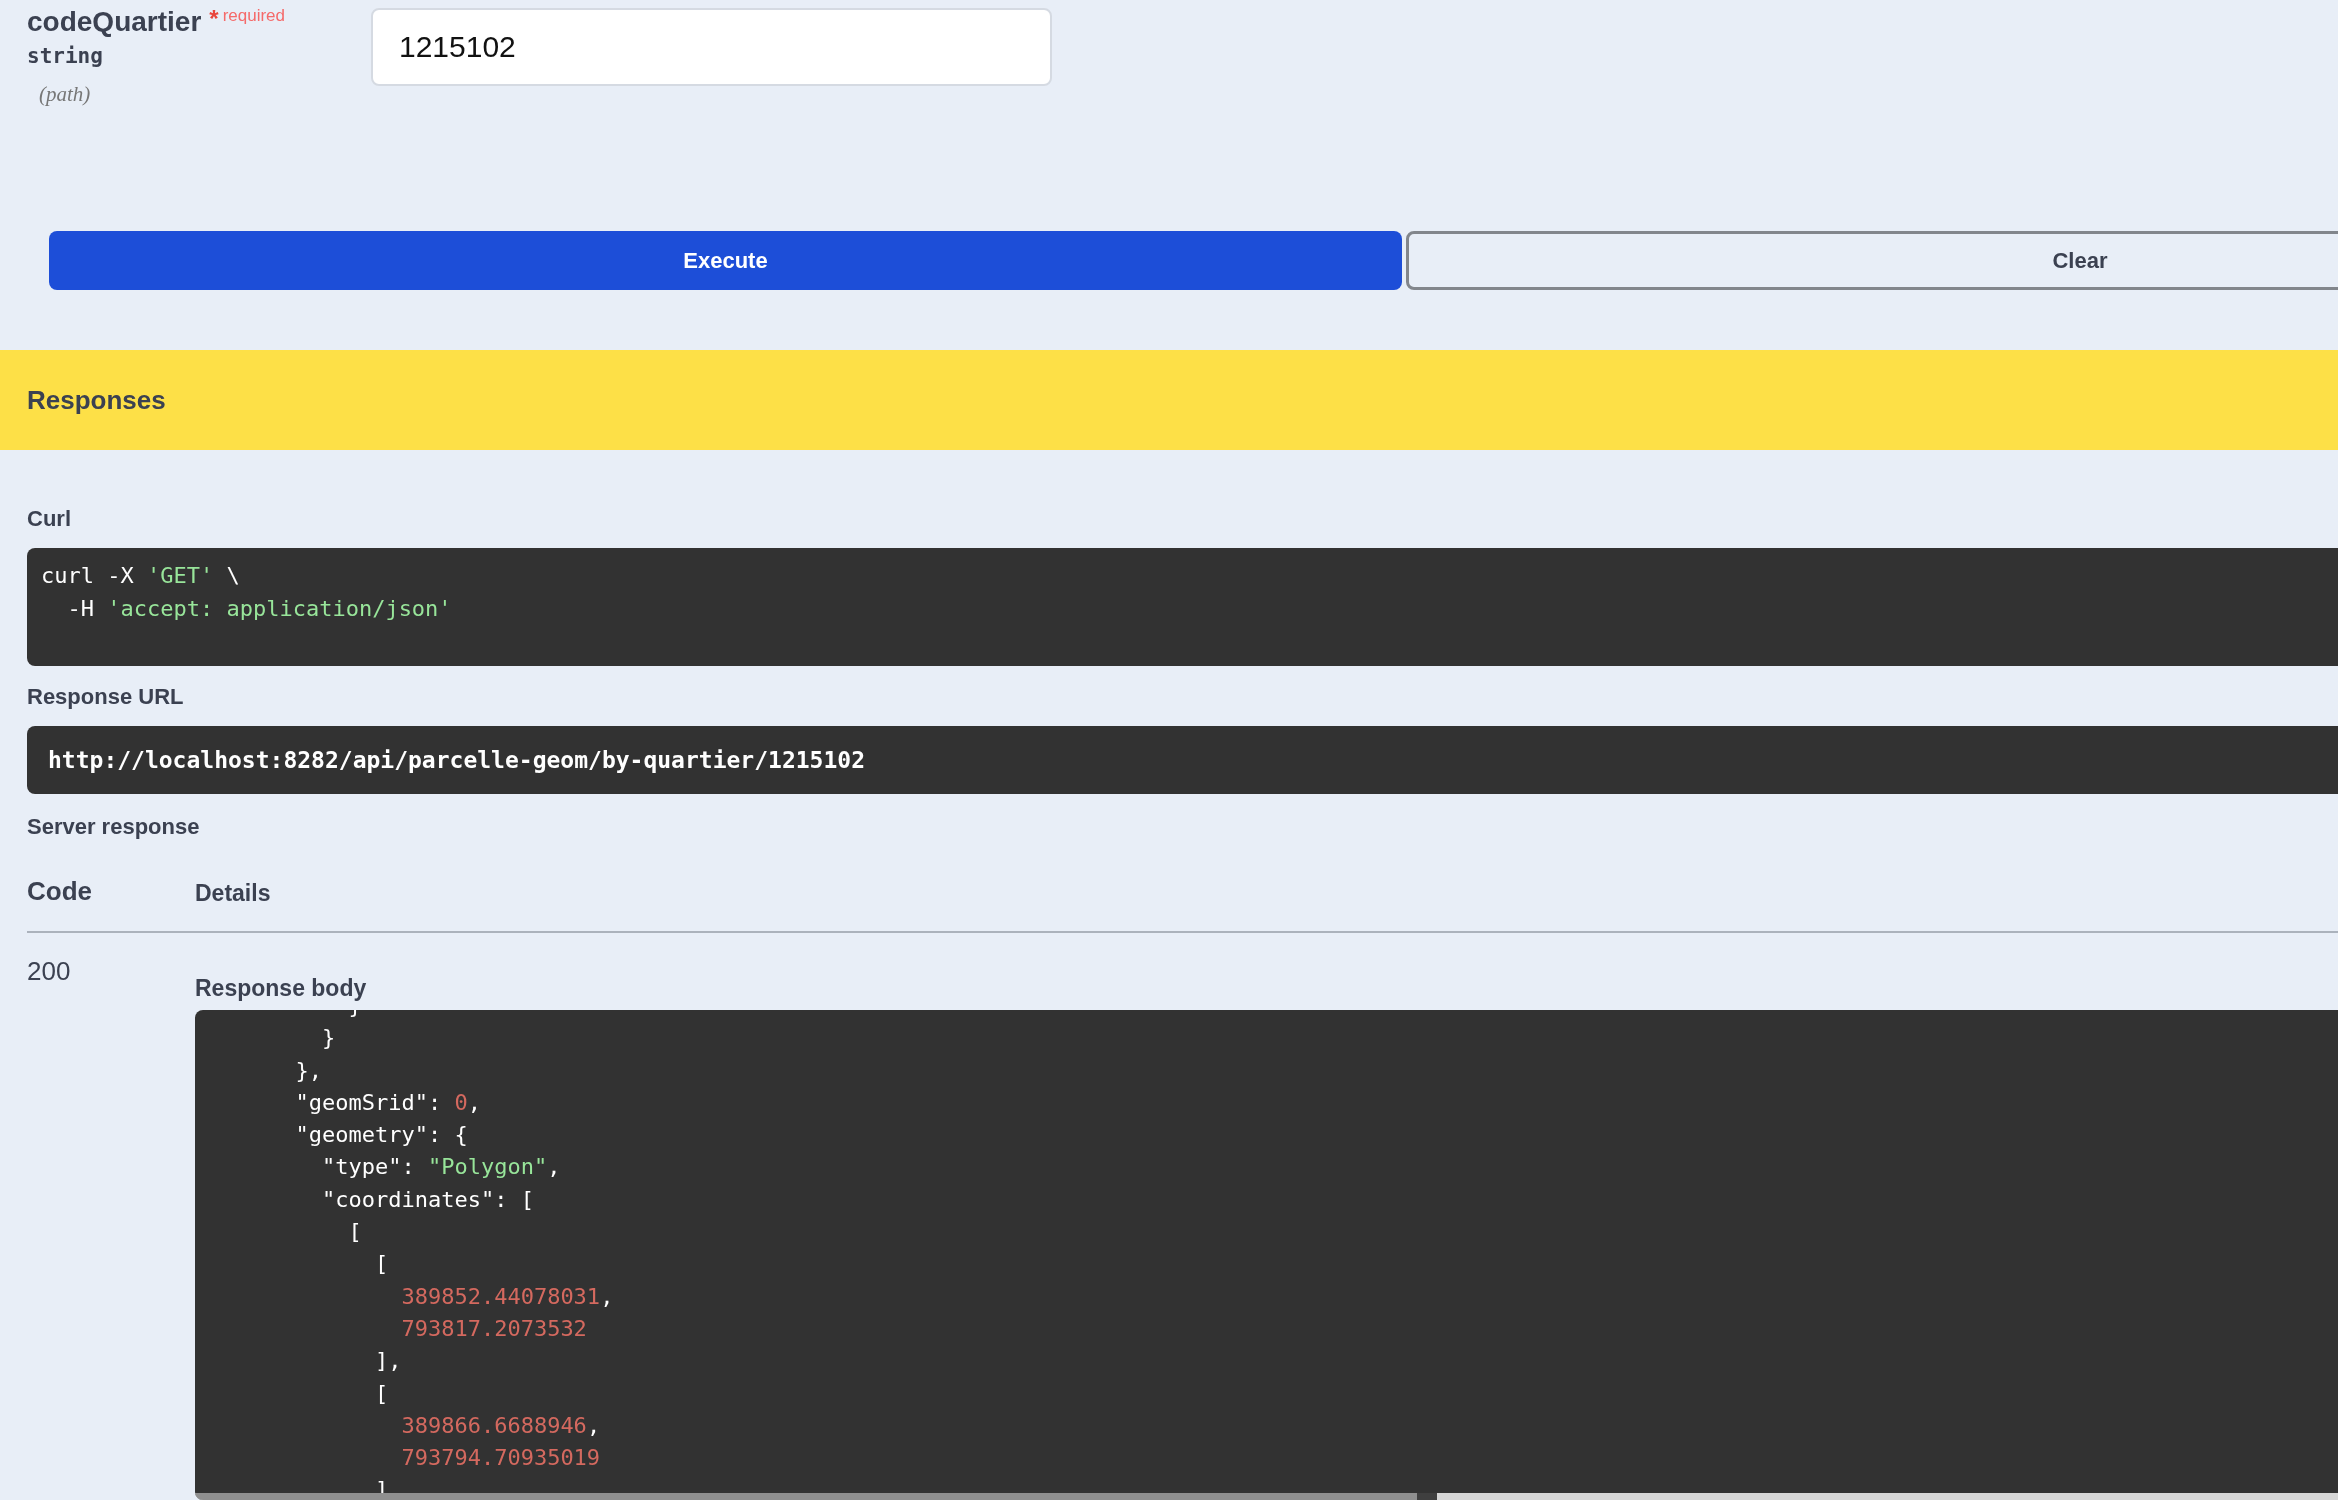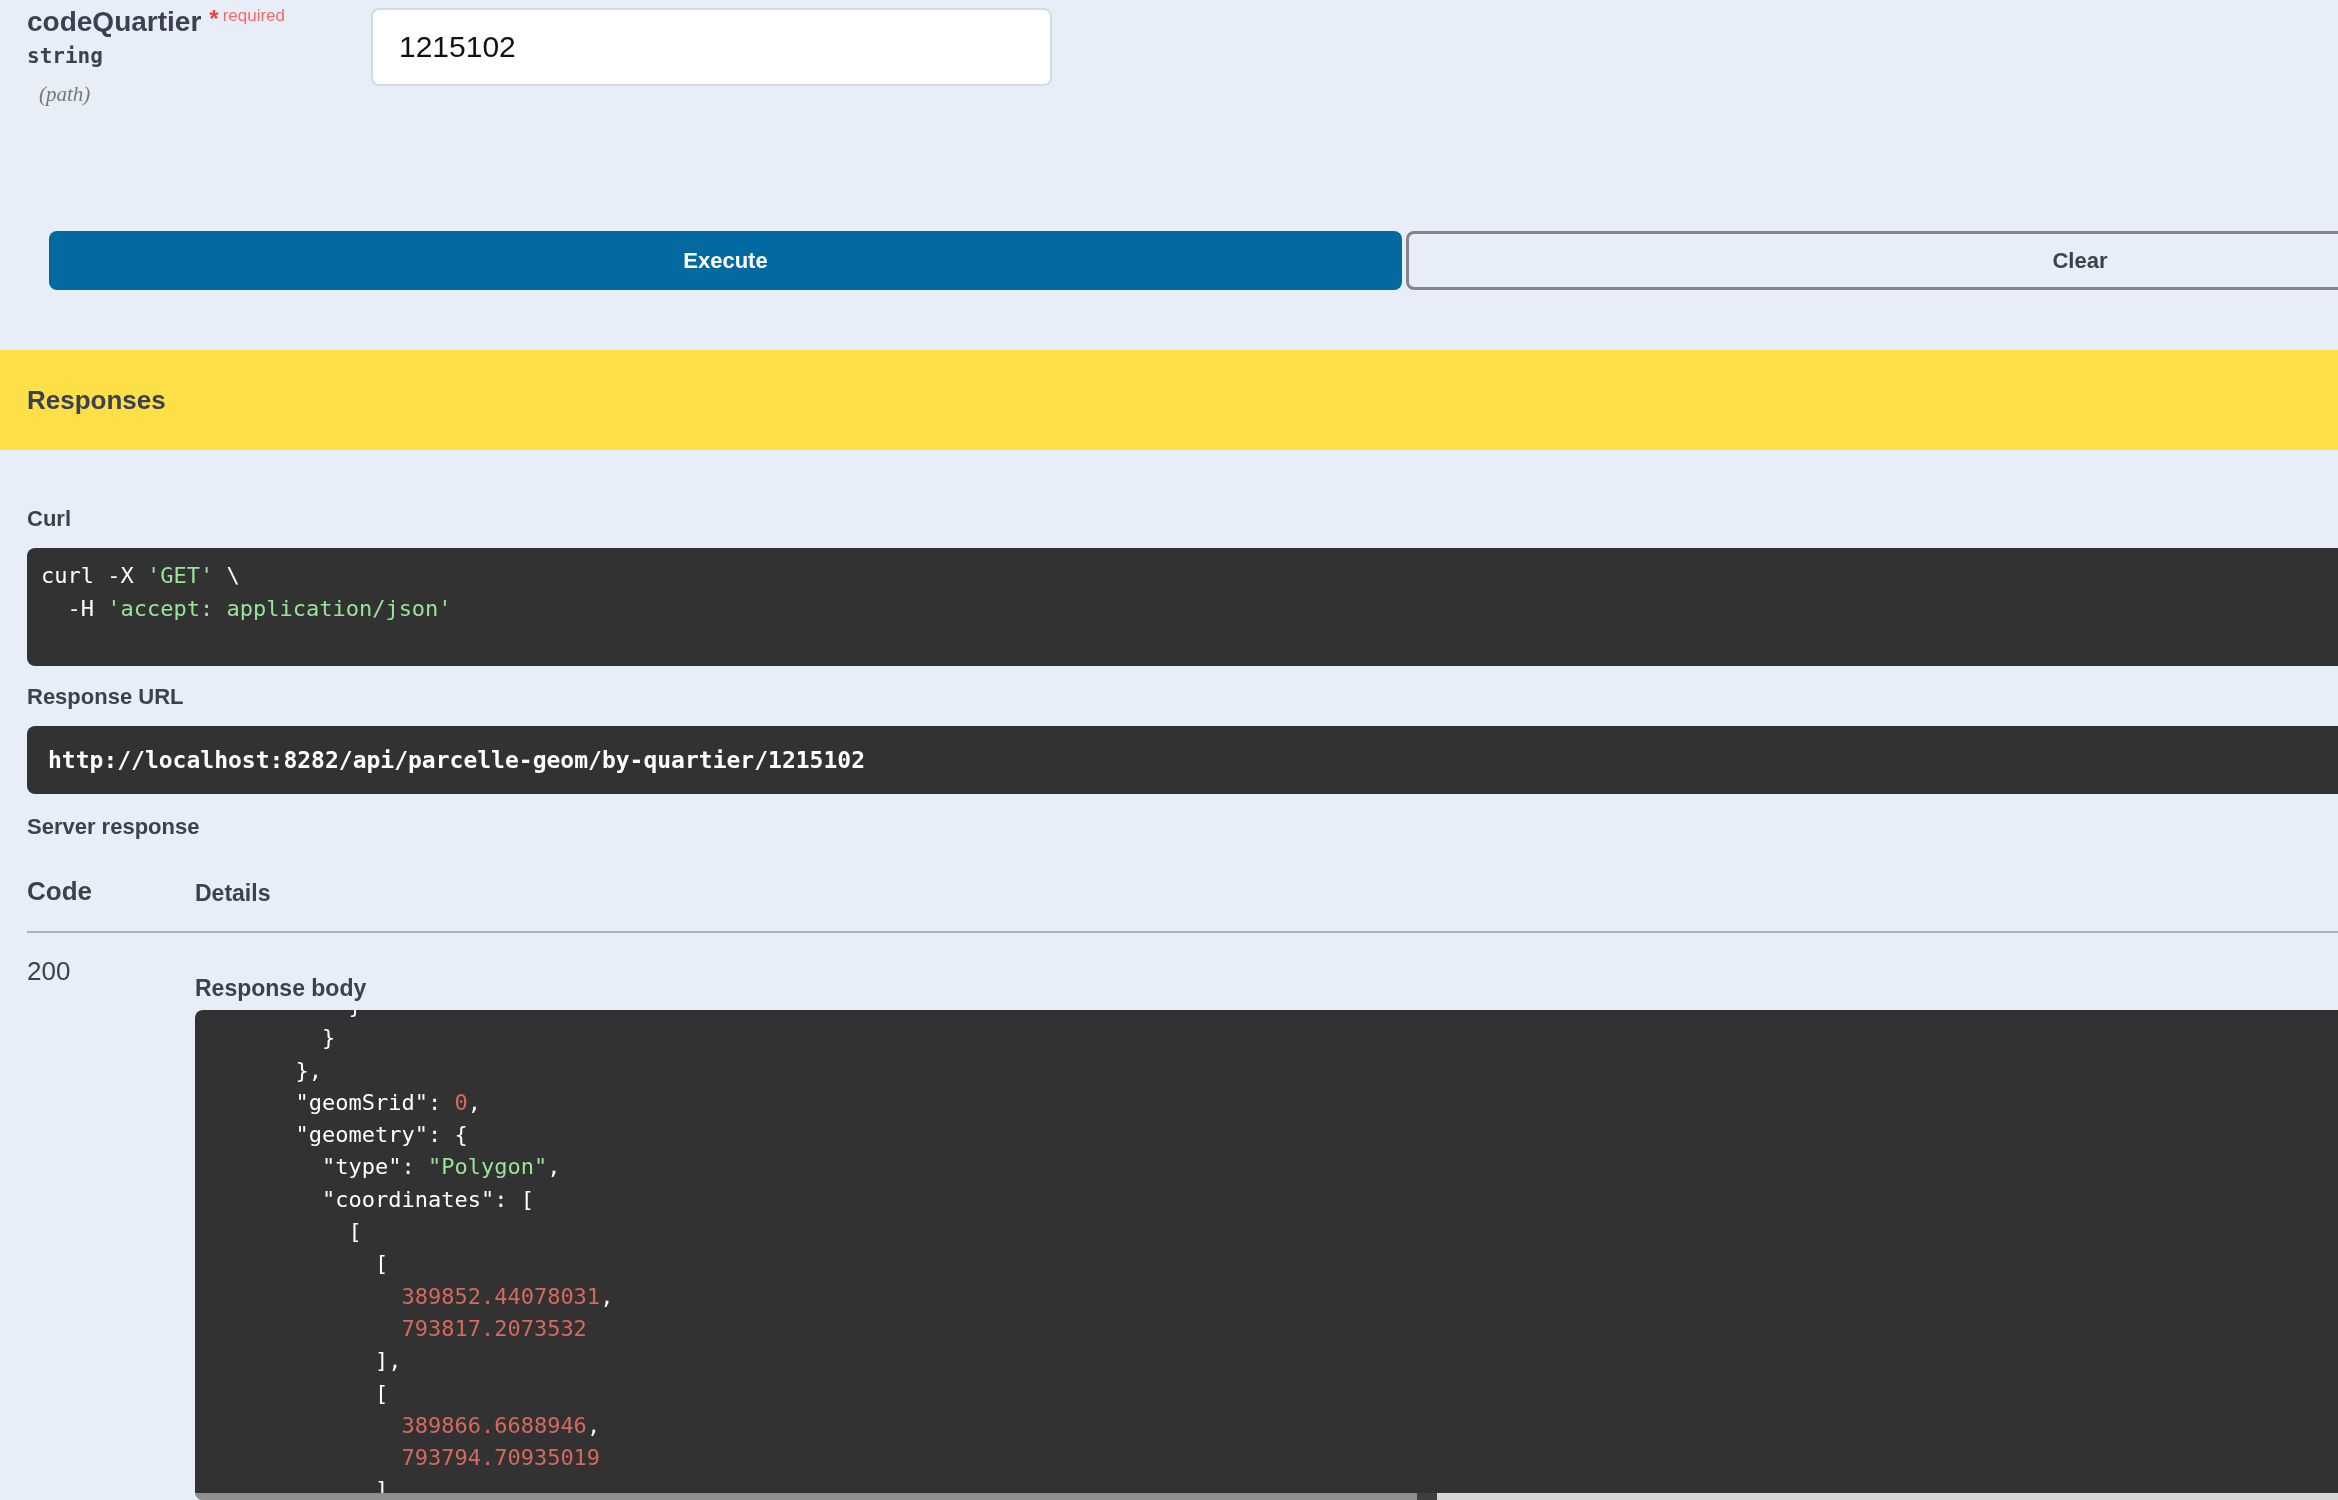--- a/index.html
+++ b/index.html
@@ -22,21 +22,21 @@
   .param-input {
     position:absolute; left:371px; top:8px; width:681px; height:78px;
     background:#fff; border:2px solid #d5dae2; border-radius:8px;
     font-family:"Liberation Sans", sans-serif; font-size:30px; color:#111;
     padding-left:26px; outline:none;
   }
 
   
   .btn { position:absolute; top:231px; height:59px; display:flex; align-items:center; justify-content:center;
          font-size:22px; font-weight:bold; border-radius:8px; cursor:pointer; }
-  .btn-execute { left:49px; width:1353px; background:#0369a1; color:#fff; border:none; }
+  .btn-execute { left:49px; width:1353px; background:#1d4ed8; color:#fff; border:none; }
   .btn-clear { left:1406px; width:1348px; background:#e8eef7; color:#3b4151; border:3px solid #82868c; }
 
   
   .responses-band { position:absolute; left:0; top:350px; width:2338px; height:100px; background:#fde047; display:flex; align-items:center; }
   .responses-title { font-size:26px; font-weight:bold; color:#3b4151; margin-left:27px; }
 
   .section-label { position:absolute; left:27px; font-size:22px; font-weight:bold; color:#3b4151; }
   .lbl-curl { top:506px; }
   .lbl-request-url { top:684px; }
   .lbl-server-response { top:814px; }

